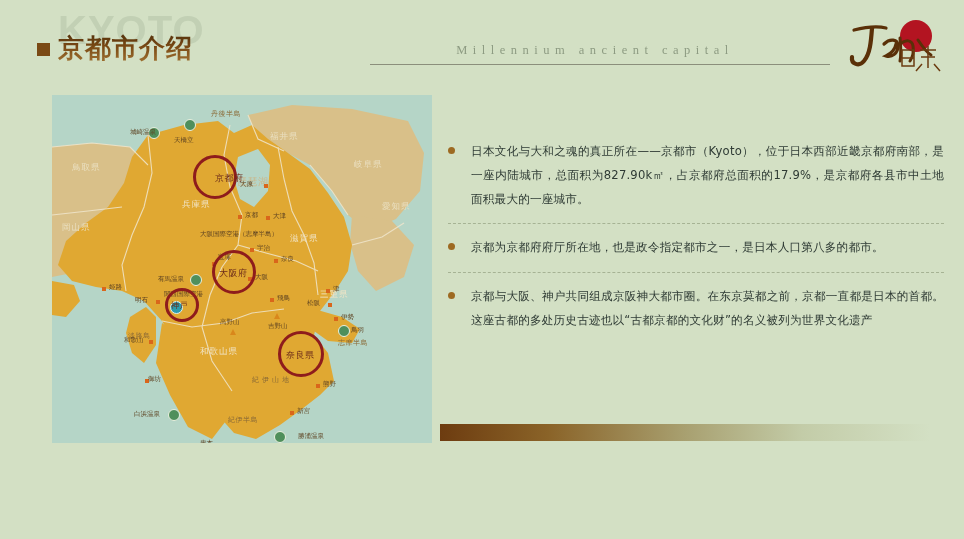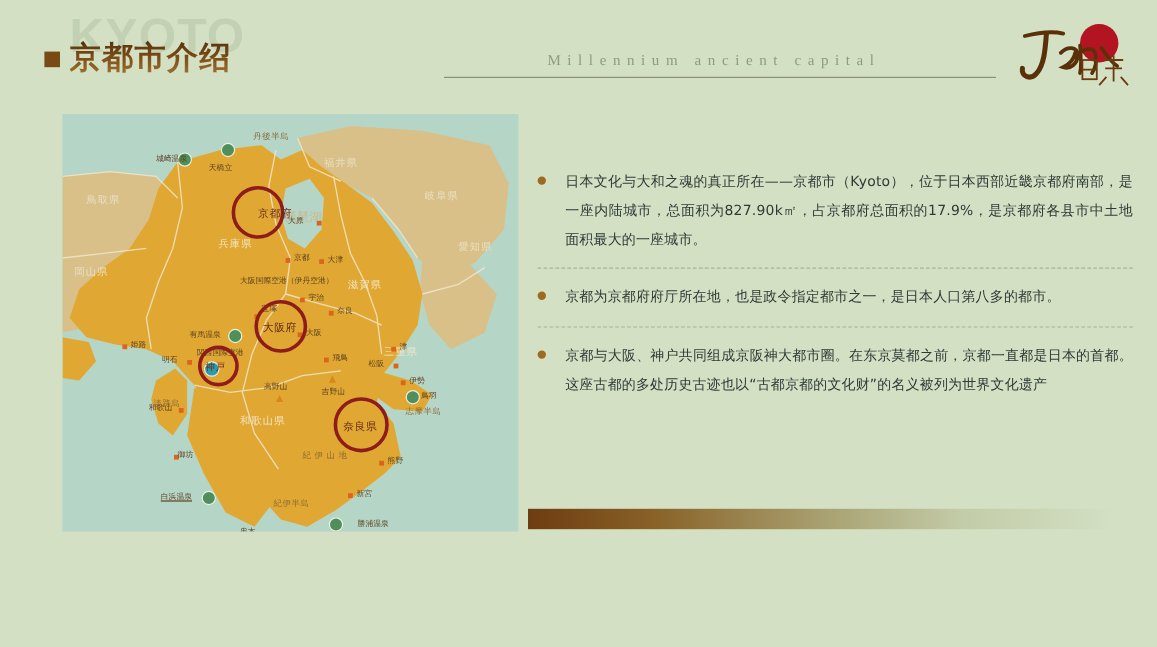--- a/index.html
+++ b/index.html
@@ -246,21 +246,21 @@
 
   <div class="onsen" style="left:138px;top:179px;"></div>
   <div class="lbl lbl-city" style="left:106px;top:181px;">有馬温泉</div>
 
   <div class="city-dot" style="left:50px;top:192px;"></div>
   <div class="lbl lbl-city" style="left:57px;top:189px;">姫路</div>
 
   <div class="city-dot" style="left:104px;top:205px;"></div>
   <div class="lbl lbl-city" style="left:83px;top:202px;">明石</div>
 
-  <div class="lbl lbl-city" style="left:148px;top:136px;">大阪国際空港（伊丹空港）</div>
+  <div class="lbl lbl-city" style="left:148px;top:136px;">大阪国際空港（志摩半島）</div>
 
   <div class="city-dot" style="left:198px;top:153px;"></div>
   <div class="lbl lbl-city" style="left:205px;top:150px;">宇治</div>
 
   <div class="city-dot" style="left:196px;top:182px;"></div>
   <div class="lbl lbl-city" style="left:203px;top:179px;">大阪</div>
 
   <div class="city-dot" style="left:222px;top:164px;"></div>
   <div class="lbl lbl-city" style="left:229px;top:161px;">奈良</div>
 
@@ -276,21 +276,21 @@
   <div class="tri" style="left:178px;top:234px;"></div>
   <div class="lbl lbl-city" style="left:168px;top:224px;">高野山</div>
 
   <div class="city-dot" style="left:97px;top:245px;"></div>
   <div class="lbl lbl-city" style="left:72px;top:242px;">和歌山</div>
 
   <div class="city-dot" style="left:93px;top:284px;"></div>
   <div class="lbl lbl-city" style="left:72px;top:281px;margin-left:24px;">御坊</div>
 
   <div class="onsen" style="left:116px;top:314px;"></div>
-  <div class="lbl lbl-city" style="left:82px;top:316px;text-decoration:underline;">白浜温泉</div>
+  <div class="lbl lbl-city" style="left:82px;top:316px;">白浜温泉</div>
 
   <div class="lbl lbl-city" style="left:148px;top:345px;">串本</div>
 
   <div class="city-dot" style="left:238px;top:316px;"></div>
   <div class="lbl lbl-city" style="left:245px;top:313px;">新宮</div>
 
   <div class="onsen" style="left:222px;top:336px;"></div>
   <div class="lbl lbl-city" style="left:246px;top:338px;">勝浦温泉</div>
 
   <div class="city-dot" style="left:264px;top:289px;"></div>

